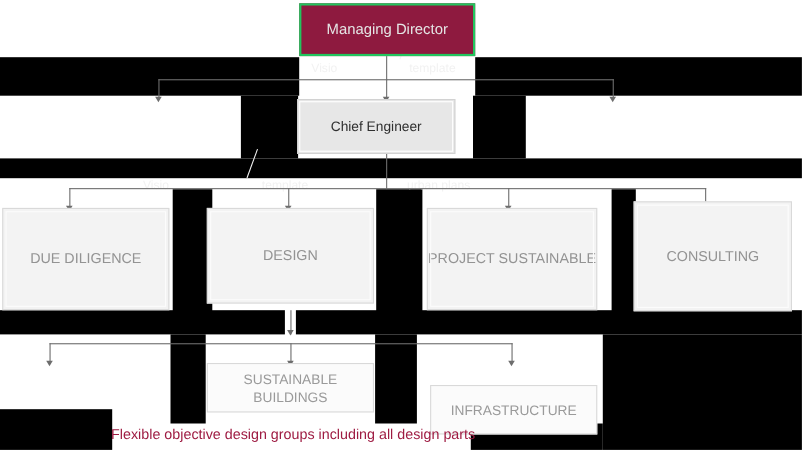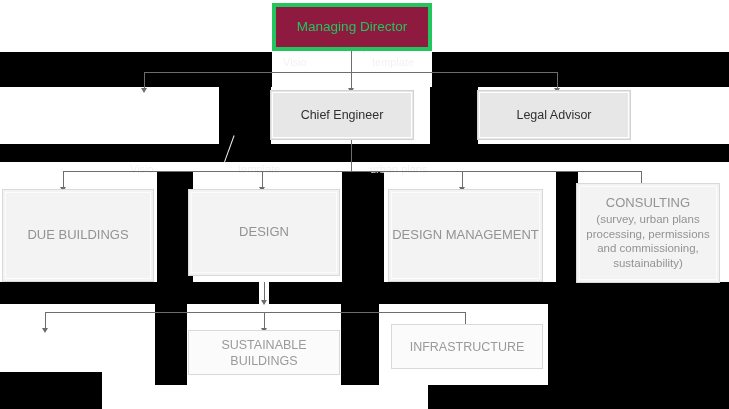--- a/index.html
+++ b/index.html
@@ -44,22 +44,22 @@
     box-sizing: border-box;
     display: flex;
     align-items: center;
     justify-content: center;
     text-align: center;
     line-height: 1.28;
   }
 
   .node-root {
     background: #8E1A3F;
-    border: 4px solid #22c55e;
-    color: #22c55e;
+    border: 2px solid #22c55e;
+    color: #e5e5e5;
     font-size: 13.5px;
   }
 
   .node-l2 {
     background: #E7E7E7;
     border: 1px solid #d2d2d2;
     outline: 1px solid #ffffff;
     outline-offset: -3px;
     color: #303030;
     font-size: 12.5px;
@@ -151,67 +151,64 @@
   <div class="line-v" style="left:351px; top:72px; height:17px;"></div>
   <div class="arrowhead" style="left:348px; top:88px;"></div>
   <div class="line-v" style="left:557px; top:72px; height:17px;"></div>
   <div class="arrowhead" style="left:554px; top:88px;"></div>
 
 
   <div class="node node-l2" style="left:270px; top:90px; width:144px; height:50px;">
     <span>Chief Engineer</span>
   </div>
 
-  <div class="node node-l2" style="left:477px; top:90px; width:154px; height:50px;">
-    <span>Legal Advisor</span>
-  </div>
 
   <div class="line-v" style="left:351px; top:140px; height:32px;"></div>
   <div class="line-h" style="left:63px; top:171px; width:579px;"></div>
   <div class="line-v" style="left:63px; top:171px; height:17px;"></div>
   <div class="arrowhead" style="left:60px; top:187px;"></div>
   <div class="line-v" style="left:262px; top:171px; height:17px;"></div>
   <div class="arrowhead" style="left:259px; top:187px;"></div>
   <div class="line-v" style="left:462px; top:171px; height:17px;"></div>
   <div class="arrowhead" style="left:459px; top:187px;"></div>
   <div class="line-v" style="left:641px; top:171px; height:17px;"></div>
   <div class="arrowhead" style="left:638px; top:187px;"></div>
 
   <div class="node node-l3" style="left:2px; top:189px; width:152px; height:93px;">
-    <span class="headline">DUE BUILDINGS</span>
+    <span class="headline">DUE DILIGENCE</span>
   </div>
 
   <div class="node node-l3" style="left:188px; top:189px; width:152px; height:87px;">
     <span class="headline">DESIGN</span>
   </div>
 
   <div class="node node-l3" style="left:388px; top:189px; width:155px; height:93px;">
-    <span class="headline">DESIGN MANAGEMENT</span>
+    <span class="headline">PROJECT SUSTAINABLE</span>
   </div>
 
   <div class="node node-l3 consulting" style="left:576px; top:183px; width:144px; height:100px;">
     <div>
       <span class="headline">CONSULTING</span>
-      <span>(survey, urban plans processing, permissions and commissioning, sustainability)</span>
     </div>
   </div>
 
   <div class="line-v" style="left:264px; top:282px; height:22px;"></div>
   <div class="arrowhead" style="left:261px; top:300px;"></div>
   <div class="line-h" style="left:45px; top:312px; width:421px;"></div>
   <div class="line-v" style="left:45px; top:312px; height:17px;"></div>
   <div class="arrowhead" style="left:42px; top:328px;"></div>
   <div class="line-v" style="left:264px; top:312px; height:17px;"></div>
   <div class="arrowhead" style="left:261px; top:328px;"></div>
   <div class="line-v" style="left:465px; top:312px; height:17px;"></div>
   <div class="arrowhead" style="left:462px; top:328px;"></div>
 
 
   <div class="node node-l4" style="left:188px; top:330px; width:152px; height:45px;">
     <span>SUSTAINABLE BUILDINGS</span>
   </div>
 
-  <div class="node node-l4" style="left:391px; top:324px; width:152px; height:45px;">
+  <div class="node node-l4" style="left:391px; top:350px; width:152px; height:45px;">
     <span>INFRASTRUCTURE</span>
   </div>
 
+  <div class="caption" style="left:101px; top:387px;">Flexible  objective design groups including all design parts</div>
 
 </div>
 
 </body></html>

